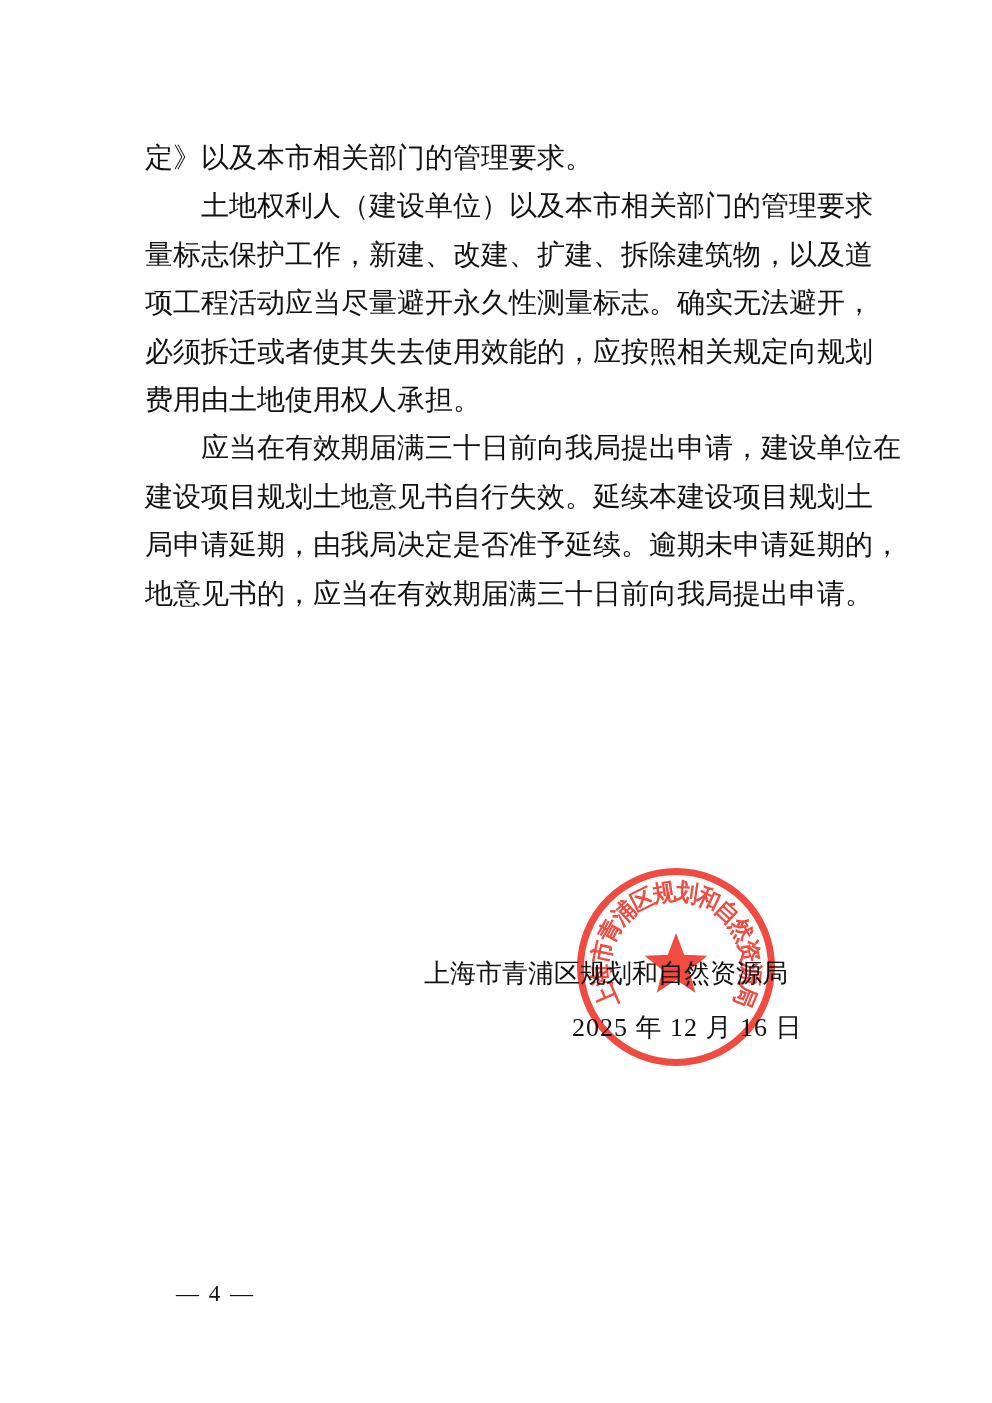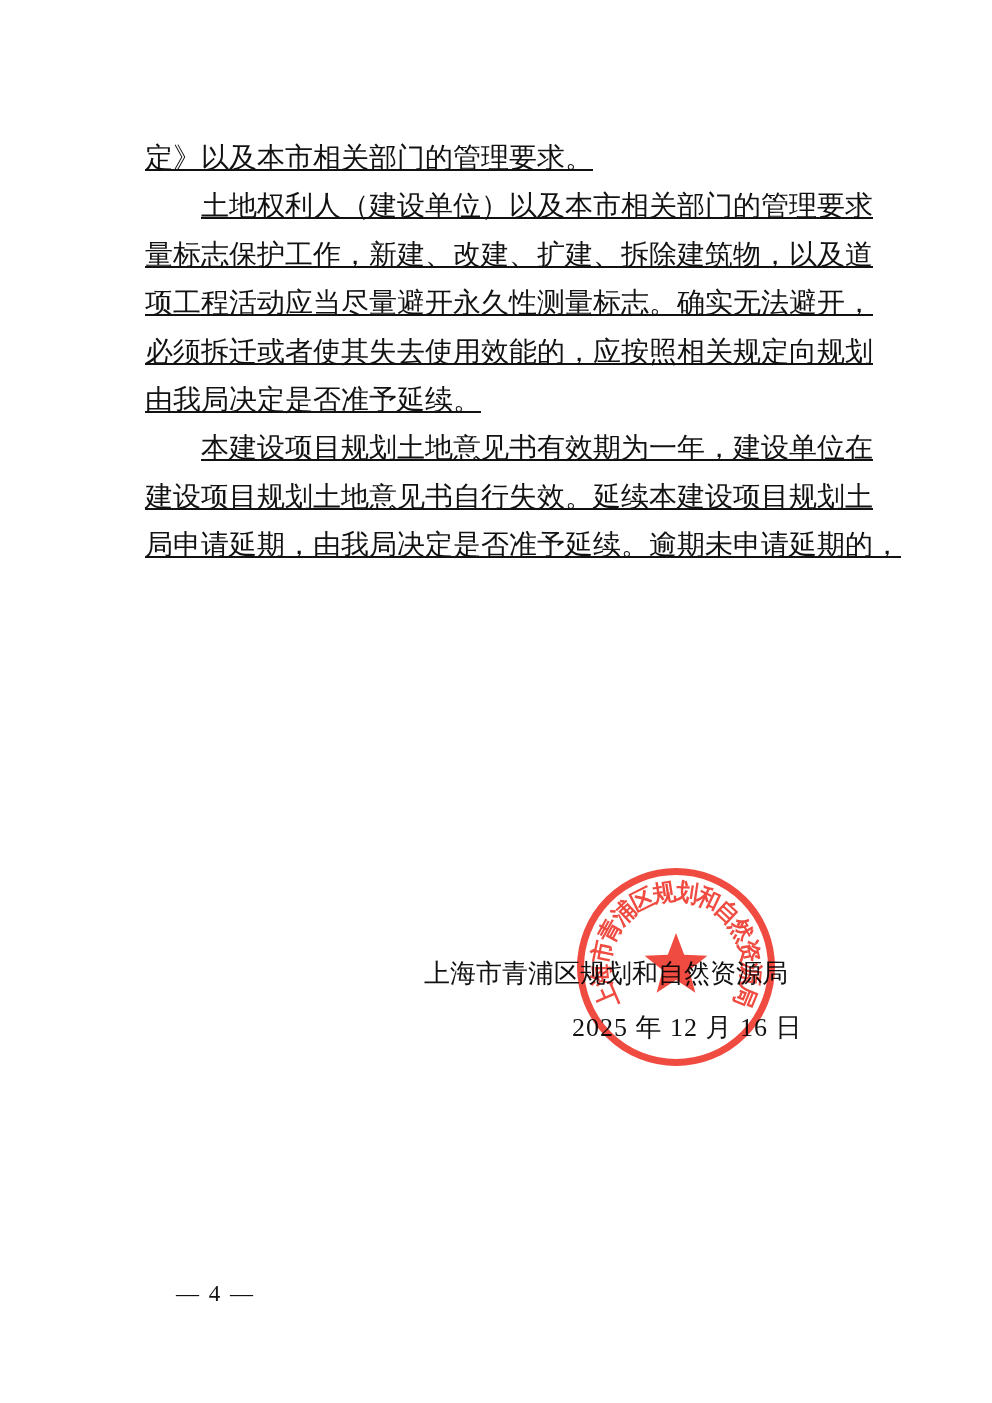--- a/index.html
+++ b/index.html
@@ -13,21 +13,20 @@
     font-family: "Liberation Serif", "DejaVu Serif", serif;
     color: #121212;
   }
   .doc-body {
     position: absolute;
     left: 145px;
     top: 134px;
     width: 723px;
     font-size: 28px;
     line-height: 48.4px;
-    text-decoration: underline;
   }
   .doc-line {
     height: 48.4px;
     text-align: justify;
     text-align-last: justify;
     text-justify: inter-character;
     white-space: nowrap;
     overflow: visible;
   }
   .doc-line.para-start { text-indent: 2em; }
@@ -82,24 +81,25 @@
 <body>
 
 <div class="page">
 
   <div class="doc-body">
     <div class="doc-line para-end">定》以及本市相关部门的管理要求。</div>
     <div class="doc-line para-start">土地权利人（建设单位）以及本市相关部门的管理要求</div>
     <div class="doc-line">量标志保护工作，新建、改建、扩建、拆除建筑物，以及道</div>
     <div class="doc-line">项工程活动应当尽量避开永久性测量标志。确实无法避开，</div>
     <div class="doc-line">必须拆迁或者使其失去使用效能的，应按照相关规定向规划</div>
-    <div class="doc-line para-end">由我局决定是否准予延续。</div>
-    <div class="doc-line para-start">本建设项目规划土地意见书有效期为一年，建设单位在</div>
+    <div class="doc-line para-end">费用由土地使用权人承担。</div>
+    <div class="doc-line para-start">应当在有效期届满三十日前向我局提出申请，建设单位在</div>
     <div class="doc-line">建设项目规划土地意见书自行失效。延续本建设项目规划土</div>
     <div class="doc-line">局申请延期，由我局决定是否准予延续。逾期未申请延期的，</div>
+    <div class="doc-line para-end">地意见书的，应当在有效期届满三十日前向我局提出申请。</div>
   </div>
 
   <div class="signature-org">上海市青浦区规划和自然资源局</div>
 
   <div class="signature-date">2025 年 12 月 16 日</div>
 
   <svg class="seal" viewBox="0 0 220 220" xmlns="http://www.w3.org/2000/svg">
     <defs>
       <path id="seal-arc" d="M 46.4 149.7 A 75 75 0 1 1 173.6 149.7" fill="none"></path>
     </defs>

